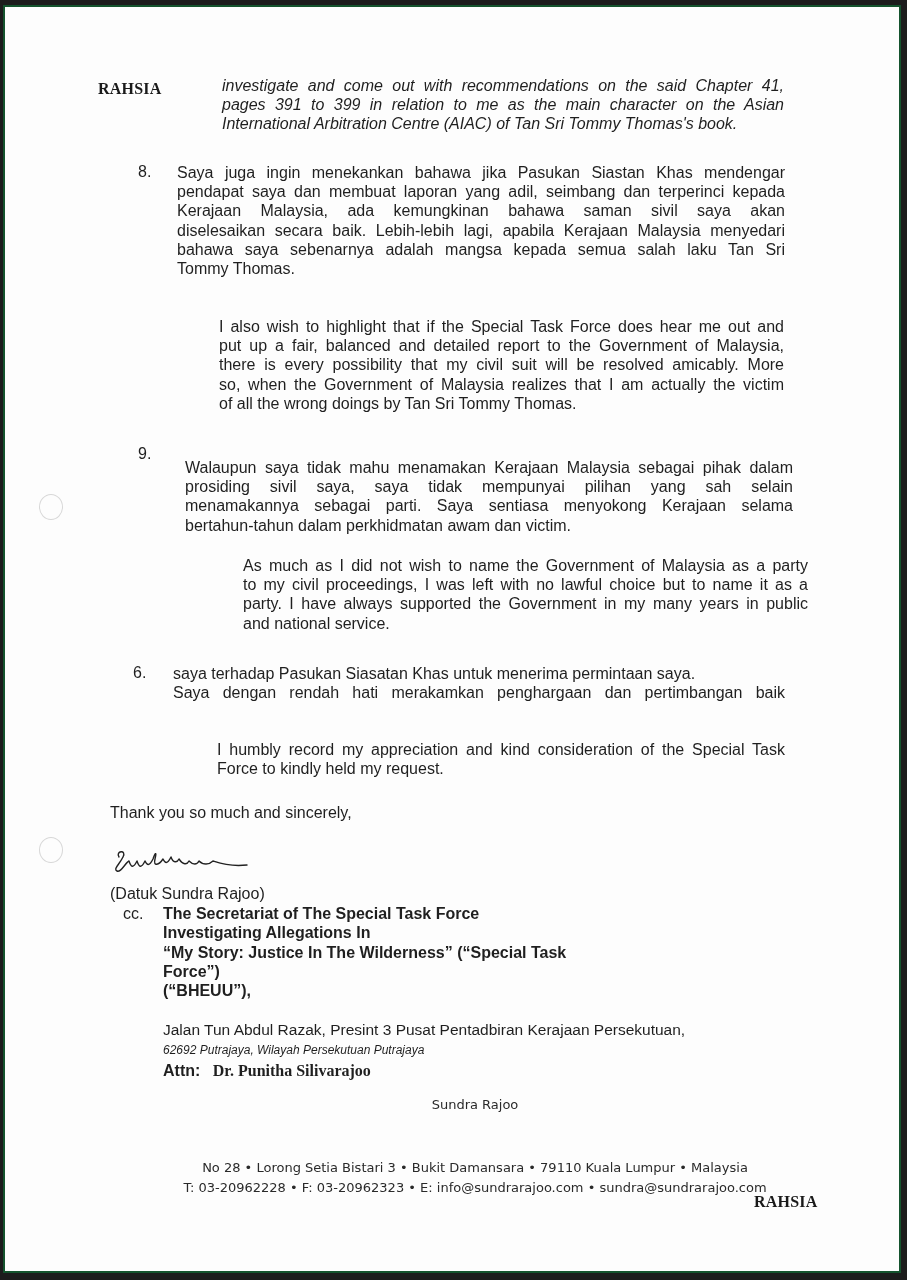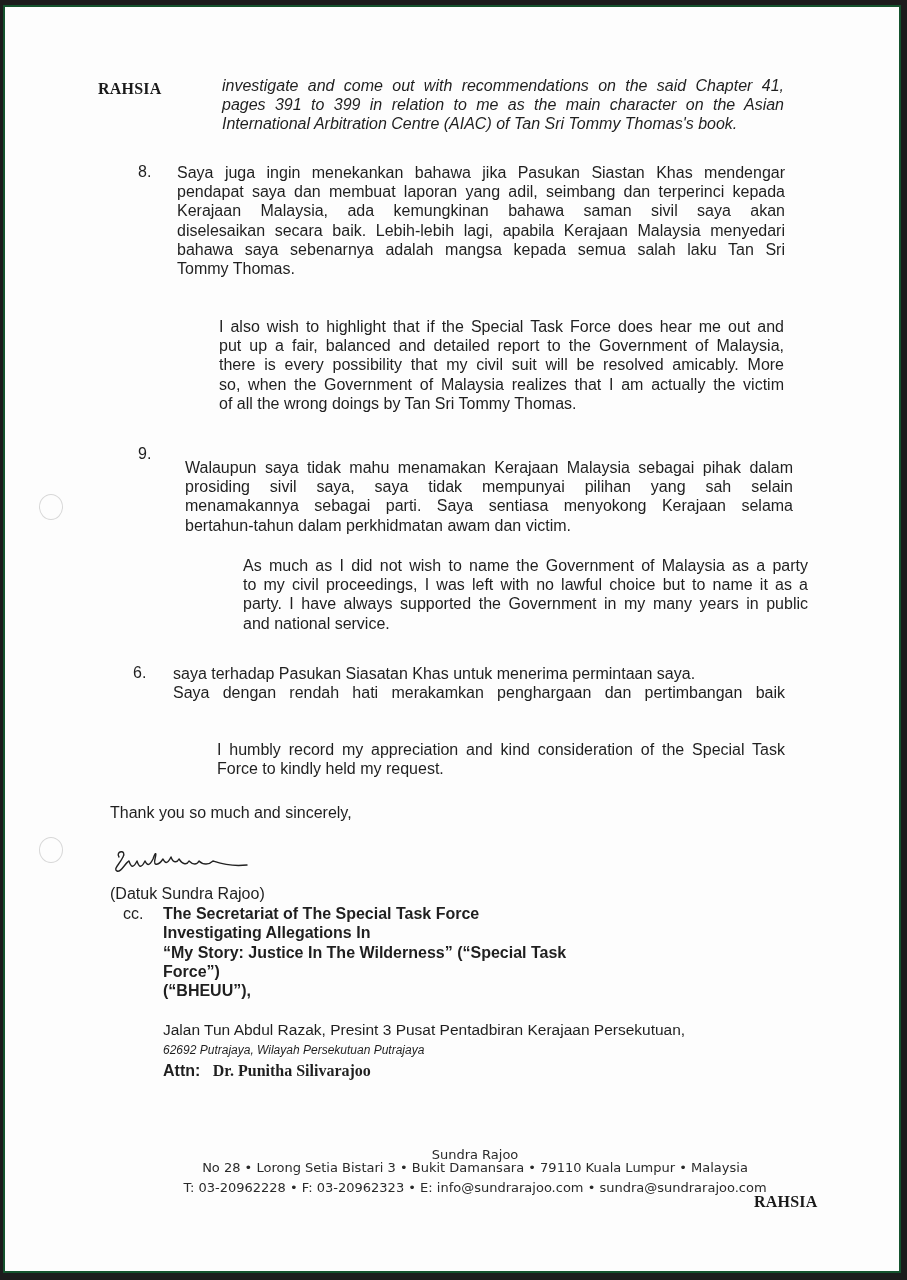--- a/index.html
+++ b/index.html
@@ -101,21 +101,21 @@
   </div>
   <div class="abs para" style="left:158px; top:1013px; white-space:nowrap; line-height:20px;">
     <div style="font-size:15.5px;">Jalan Tun Abdul Razak, Presint 3 Pusat Pentadbiran Kerajaan Persekutuan,</div>
     <div style="font-size:12px;font-style:italic;">62692 Putrajaya, Wilayah Persekutuan Putrajaya</div>
   </div>
   <div class="abs para bold" style="left:158px; top:1054px; white-space:nowrap;">
     <span>Attn:</span>
     <span style="margin-left:8px;font-family:Liberation Serif, serif;">Dr. Punitha Silivarajoo</span>
   </div>
 
-  <div class="abs footer" style="left:100px; top:1140px; width:740px;">Sundra Rajoo</div>
+  <div class="abs footer" style="left:100px; top:1090px; width:740px;">Sundra Rajoo</div>
   <div class="abs footer" style="left:100px; top:1153px; width:740px;">No 28 • Lorong Setia Bistari 3 • Bukit Damansara • 79110 Kuala Lumpur • Malaysia</div>
   <div class="abs footer" style="left:80px; top:1173px; width:780px;">T: 03-20962228 • F: 03-20962323 • E: info@sundrarajoo.com • sundra@sundrarajoo.com</div>
 
   <div class="abs rahsia" style="left:749px; top:1186px;">RAHSIA</div>
 
   <div class="hole" style="left:34px; top:487px;"></div>
   <div class="hole" style="left:34px; top:830px;"></div>
 </div>
 
 </body></html>

